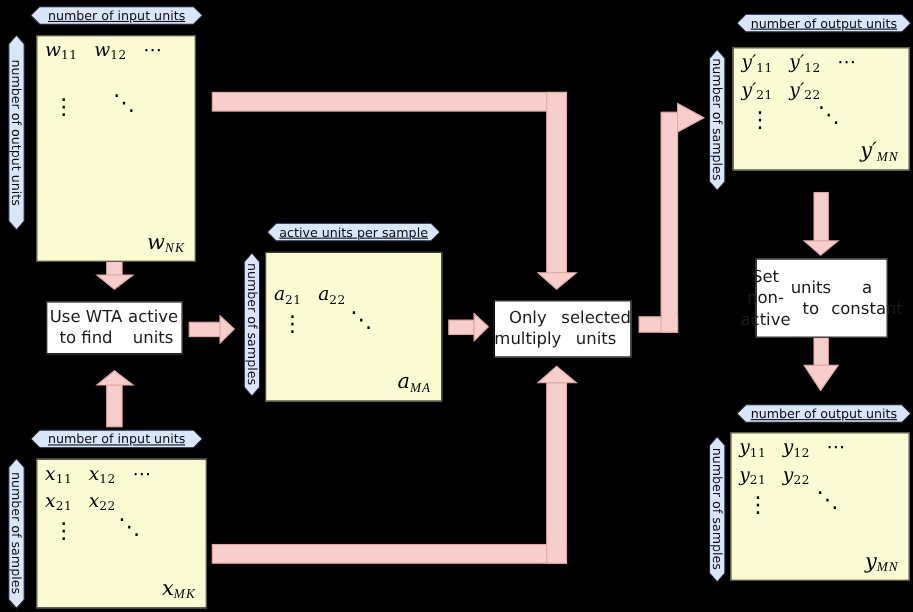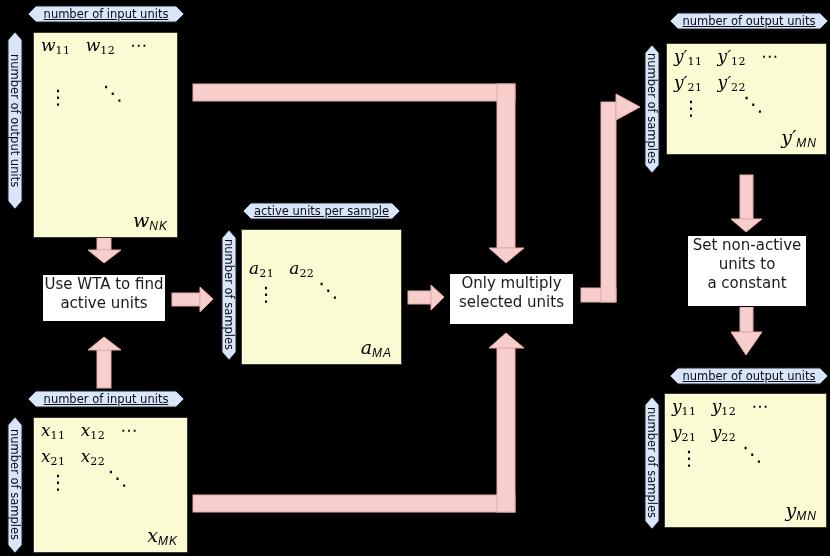--- a/index.html
+++ b/index.html
@@ -23,23 +23,23 @@
   .mrow{position:absolute;white-space:nowrap;}
   .r1{left:7px;top:2px;} .r2{left:7px;top:28px;}
   .cell{margin-right:10px;}
   .mb{font-family:"DejaVu Serif",serif;font-style:italic;font-size:17px;}
   .ms{font-family:"DejaVu Serif",serif;font-style:normal;font-size:11px;vertical-align:-3px;letter-spacing:0.5px;}
   .hdots{font-size:17px;letter-spacing:2px;}
   .vdots{position:absolute;left:14px;top:54px;font-size:20px;line-height:1;}
   .ddots{position:absolute;left:48%;top:50px;font-size:20px;line-height:1;}
   .mlabel{position:absolute;right:9px;bottom:4px;}
   .mlabel .mb{font-size:19px;}
-  .mls{font-family:Liberation Sans, sans-serif;font-style:italic;font-size:12px;vertical-align:-3px;letter-spacing:1px;}
+  .mls{font-family:Liberation Serif, serif;font-style:italic;font-size:12px;vertical-align:-3px;letter-spacing:1px;}
   .wb{position:absolute;background:var(--box-bg);border:1.5px solid var(--box-border);
-      box-sizing:border-box;display:flex;flex-direction:column;align-items:center;justify-content:flex-start;
+      box-sizing:border-box;display:flex;align-items:center;justify-content:center;
       font-size:15px;line-height:1.28;color:#1a1a1a;text-align:center;}
 </style>
 </head>
 <body>
 
 <div id="canvas">
 
   <svg id="shapes" width="830" height="556" viewBox="0 0 830 556">
 
     <g>

